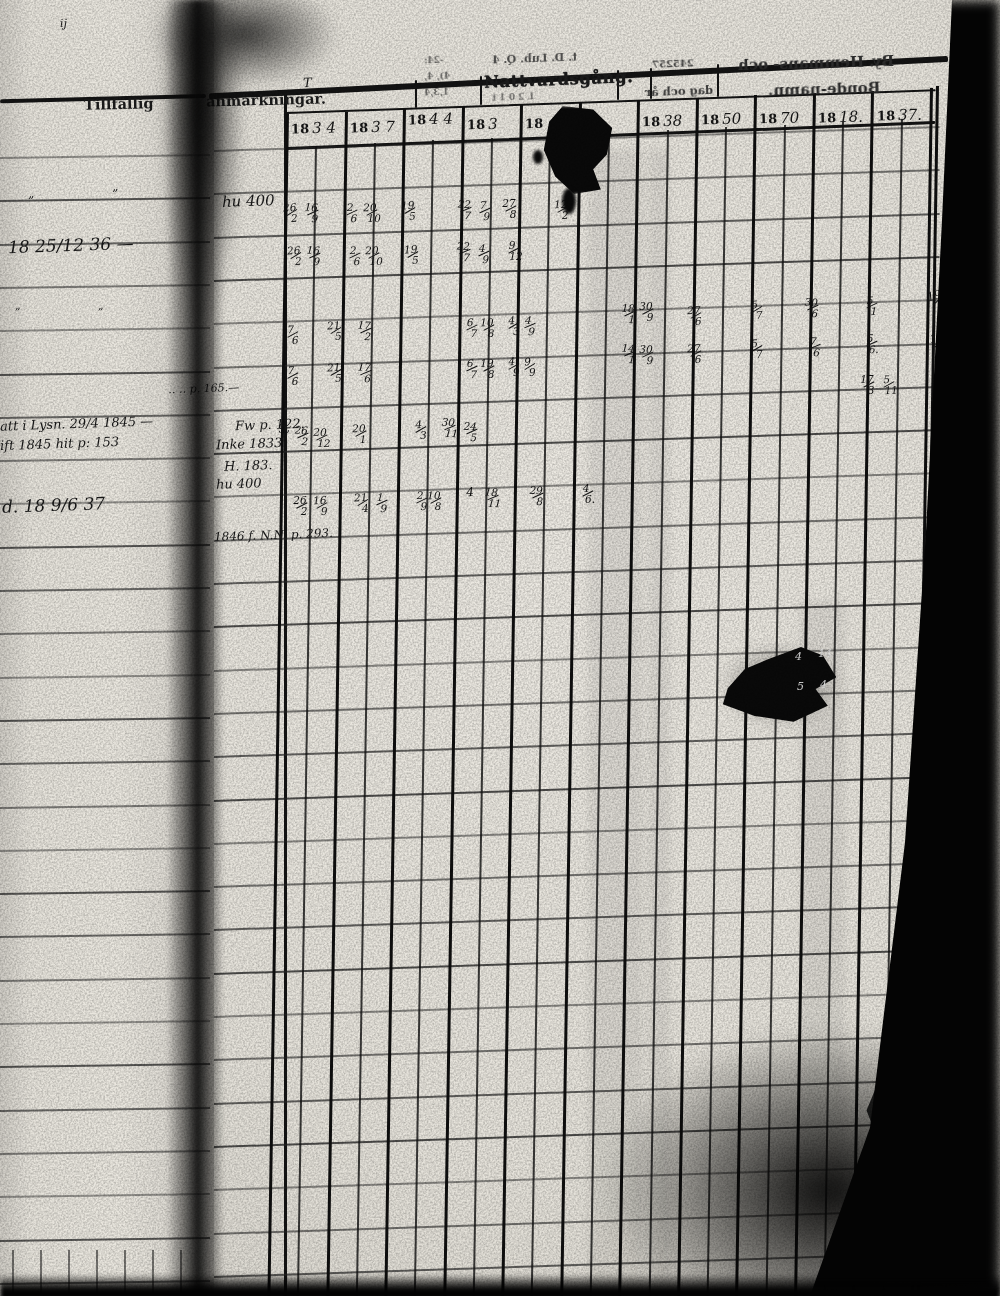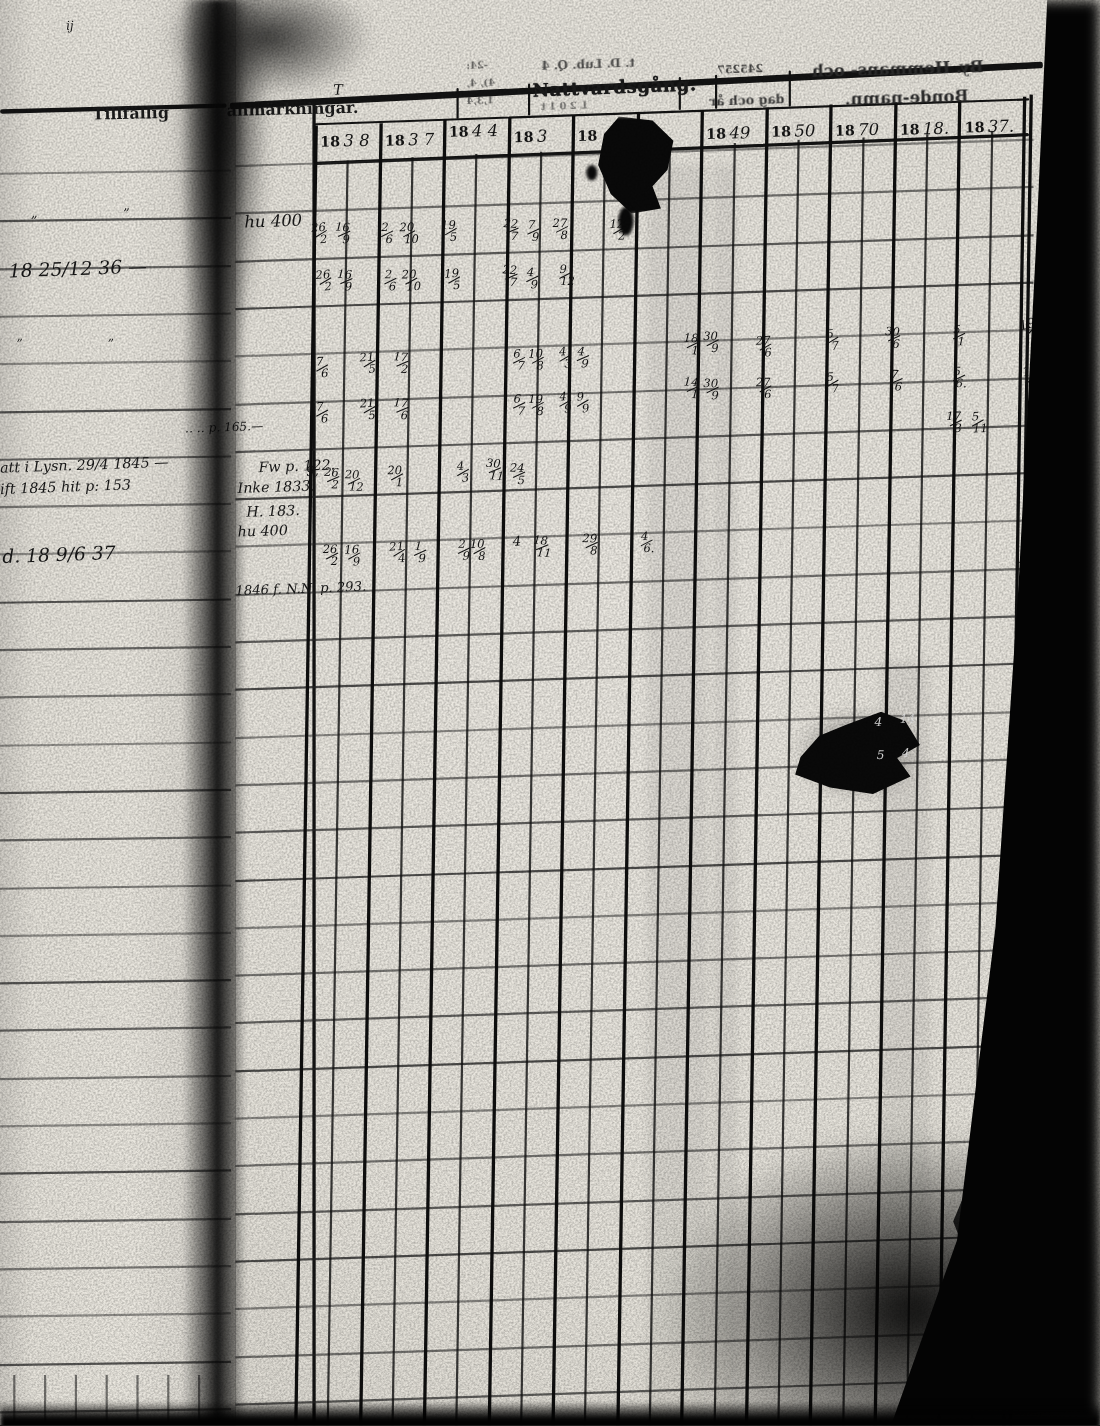--- a/index.html
+++ b/index.html
@@ -176,27 +176,27 @@
   <div class="mir" style="left:645px;top:84px;font-size:11.5px;transform:scaleX(-1) rotate(2deg);opacity:.9;z-index:20;">dag och år</div>
   <div class="mir" style="left:738px;top:54px;font-size:15px;transform:scaleX(-1) rotate(1.5deg);z-index:20;">By. Hemmans- och</div>
   <div class="mir" style="left:768px;top:80px;font-size:15px;transform:scaleX(-1) rotate(1.5deg);z-index:20;">Bonde-namn.</div>
   <div id="scribbles">
       <div class="mir" style="left: 424px; top: 55px; font-size: 9px; opacity: 0.65; transform: scaleX(-1) rotate(2deg); z-index: 20;">-24:</div>
       <div class="mir" style="left: 424px; top: 71px; font-size: 9px; opacity: 0.65; transform: scaleX(-1) rotate(2deg); z-index: 20;">4), 4,</div>
       <div class="mir" style="left: 424px; top: 87px; font-size: 9px; opacity: 0.65; transform: scaleX(-1) rotate(2deg); z-index: 20;">1,3,4</div>
     </div>
 
   <div id="yearRow">
-      <div class="yr" style="left: 291px; top: 118.362px; transform: rotate(-1deg);"><span class="pre">18</span><span class="hand">3 8</span></div>
+      <div class="yr" style="left: 291px; top: 118.362px; transform: rotate(-1deg);"><span class="pre">18</span><span class="hand">3 4</span></div>
       <div class="yr" style="left: 349.55px; top: 117.074px; transform: rotate(-1deg);"><span class="pre">18</span><span class="hand">3 7</span></div>
       <div class="yr" style="left: 408.1px; top: 109px; transform: rotate(-1deg);"><span class="pre">18</span><span class="hand">4 4</span></div>
       <div class="yr" style="left: 466.65px; top: 114.498px; transform: rotate(-1deg);"><span class="pre">18</span><span class="hand">3</span></div>
       <div class="yr" style="left: 525.2px; top: 113.21px; transform: rotate(-1deg);"><span class="pre">18</span><span class="hand"></span></div>
       <div class="yr" style="left: 583.75px; top: 111.921px; transform: rotate(-1deg);"><span class="pre">18</span><span class="hand"></span></div>
-      <div class="yr" style="left: 642.3px; top: 110.633px; transform: rotate(-1deg);"><span class="pre">18</span><span class="hand">49</span></div>
+      <div class="yr" style="left: 642.3px; top: 110.633px; transform: rotate(-1deg);"><span class="pre">18</span><span class="hand">38</span></div>
       <div class="yr" style="left: 700.85px; top: 109.345px; transform: rotate(-1deg);"><span class="pre">18</span><span class="hand">50</span></div>
       <div class="yr" style="left: 759.4px; top: 108.057px; transform: rotate(-1deg);"><span class="pre">18</span><span class="hand">70</span></div>
       <div class="yr" style="left: 817.95px; top: 106.769px; transform: rotate(-1deg);"><span class="pre">18</span><span class="hand">18.</span></div>
       <div class="yr" style="left: 876.5px; top: 105.481px; transform: rotate(-1deg);"><span class="pre">18</span><span class="hand">37.</span></div>
     </div>
 
   <div id="entriesLayer" style="position:absolute;inset:0;z-index:22;">
       <div class="fr" style="left: 281px; top: 202px; transform: rotate(-4deg) scale(1);">
         <span class="n">26</span>
         <span class="sl"></span>

